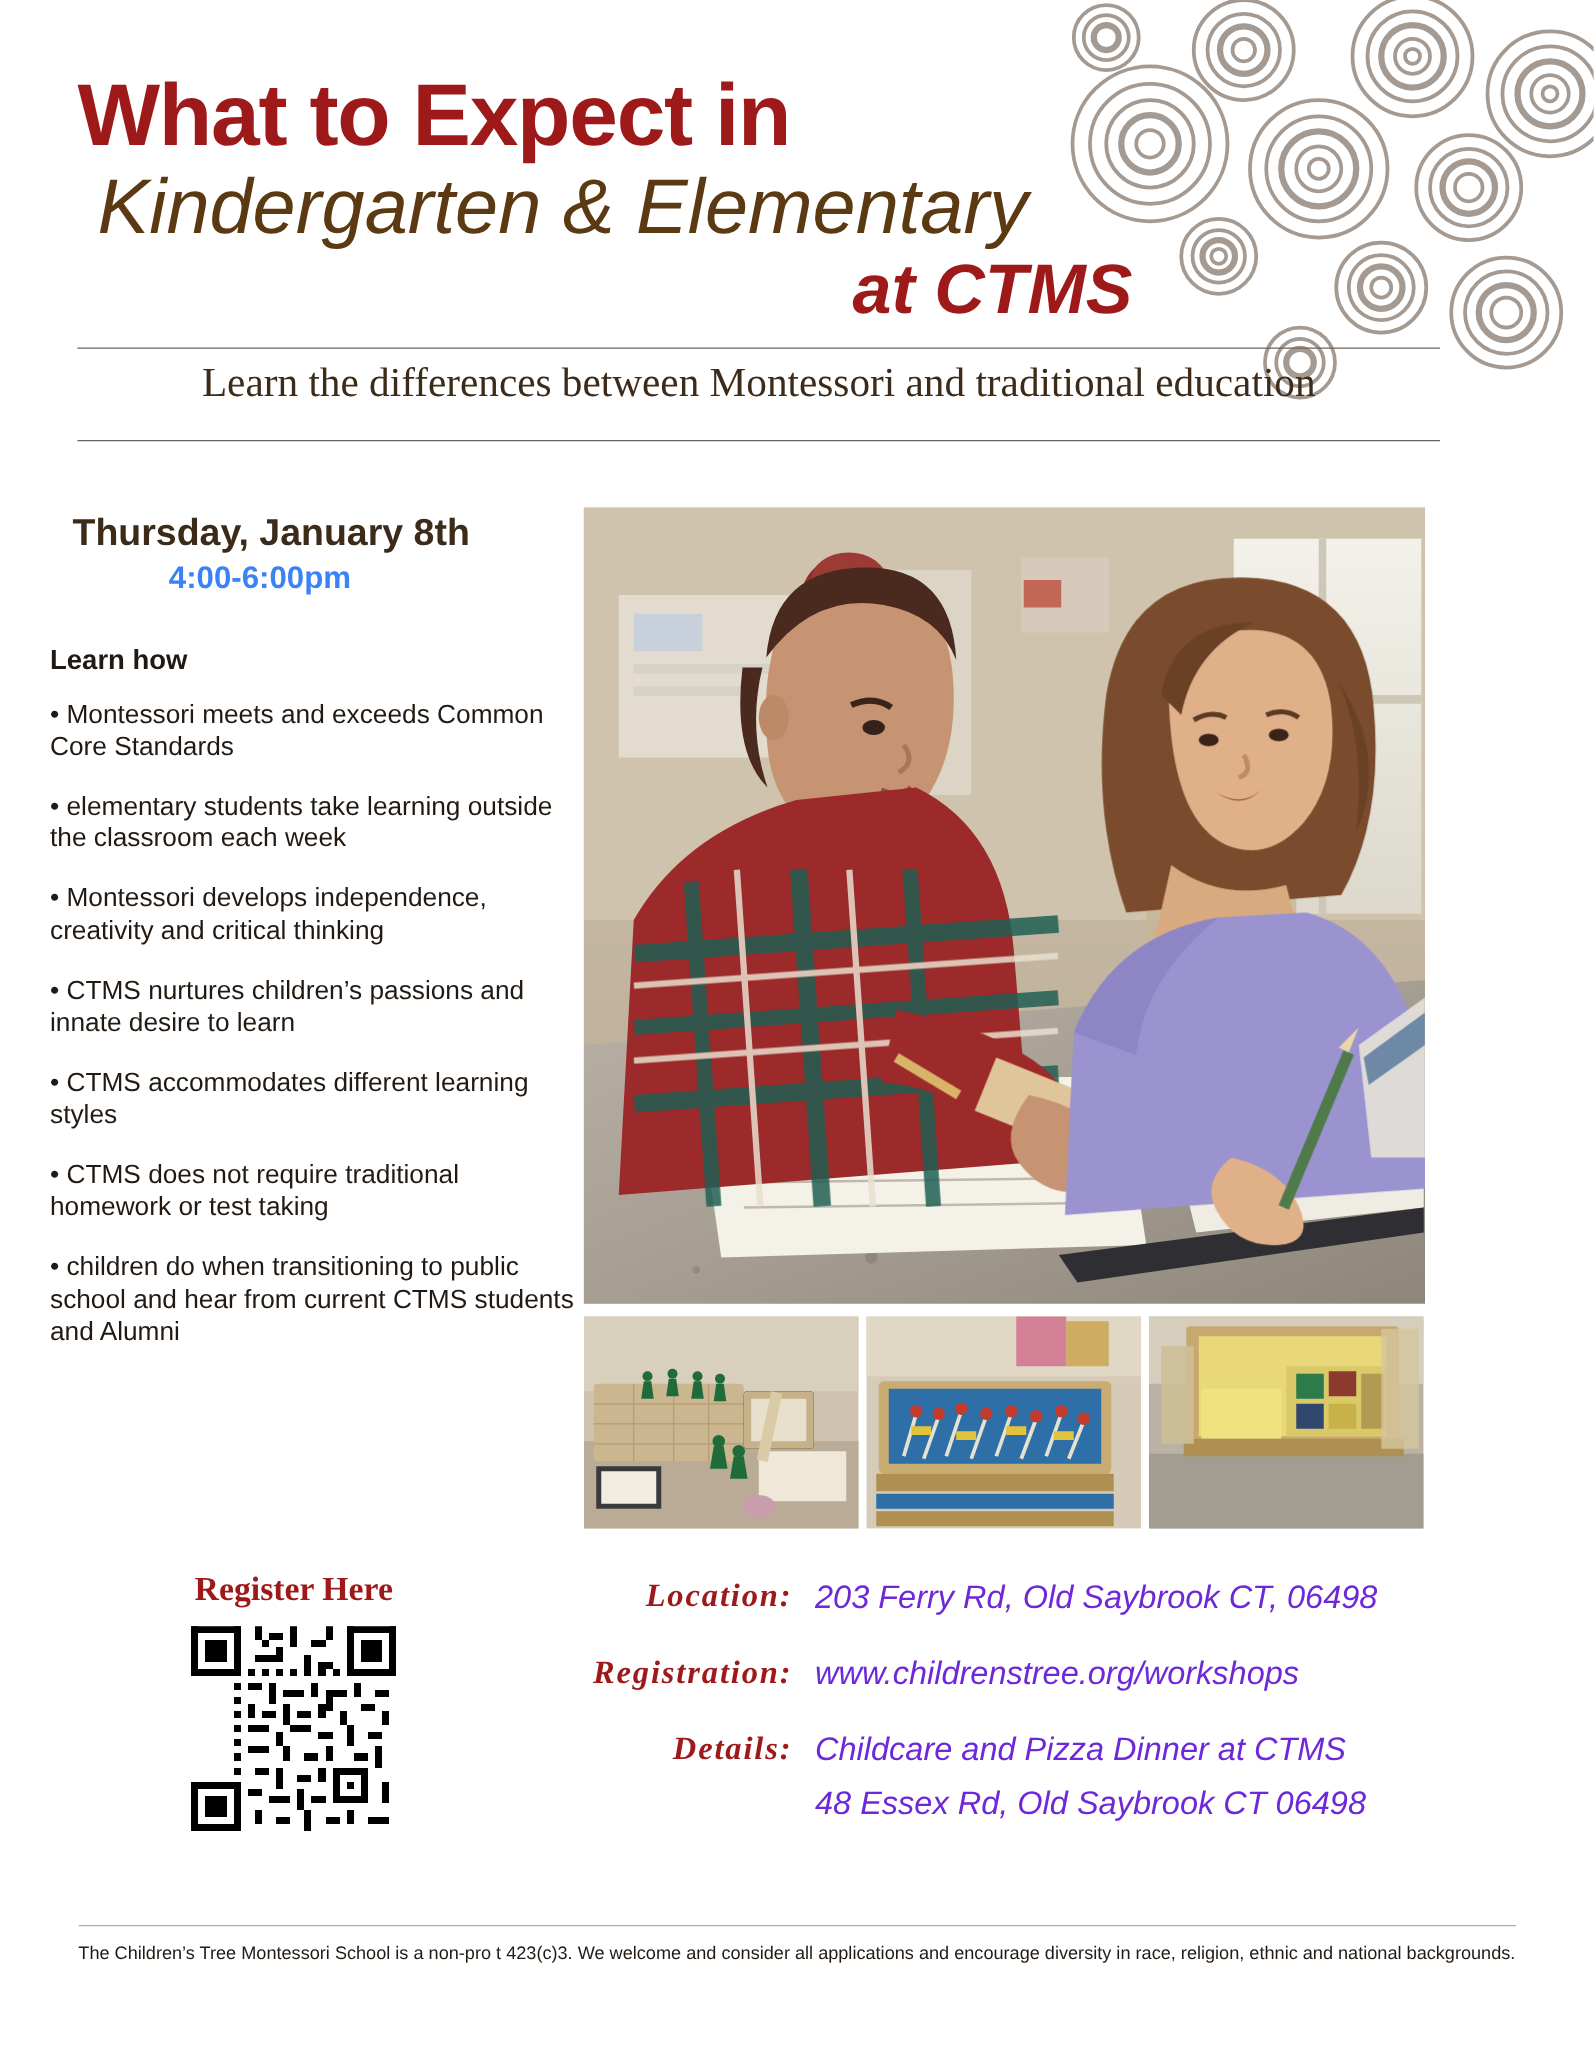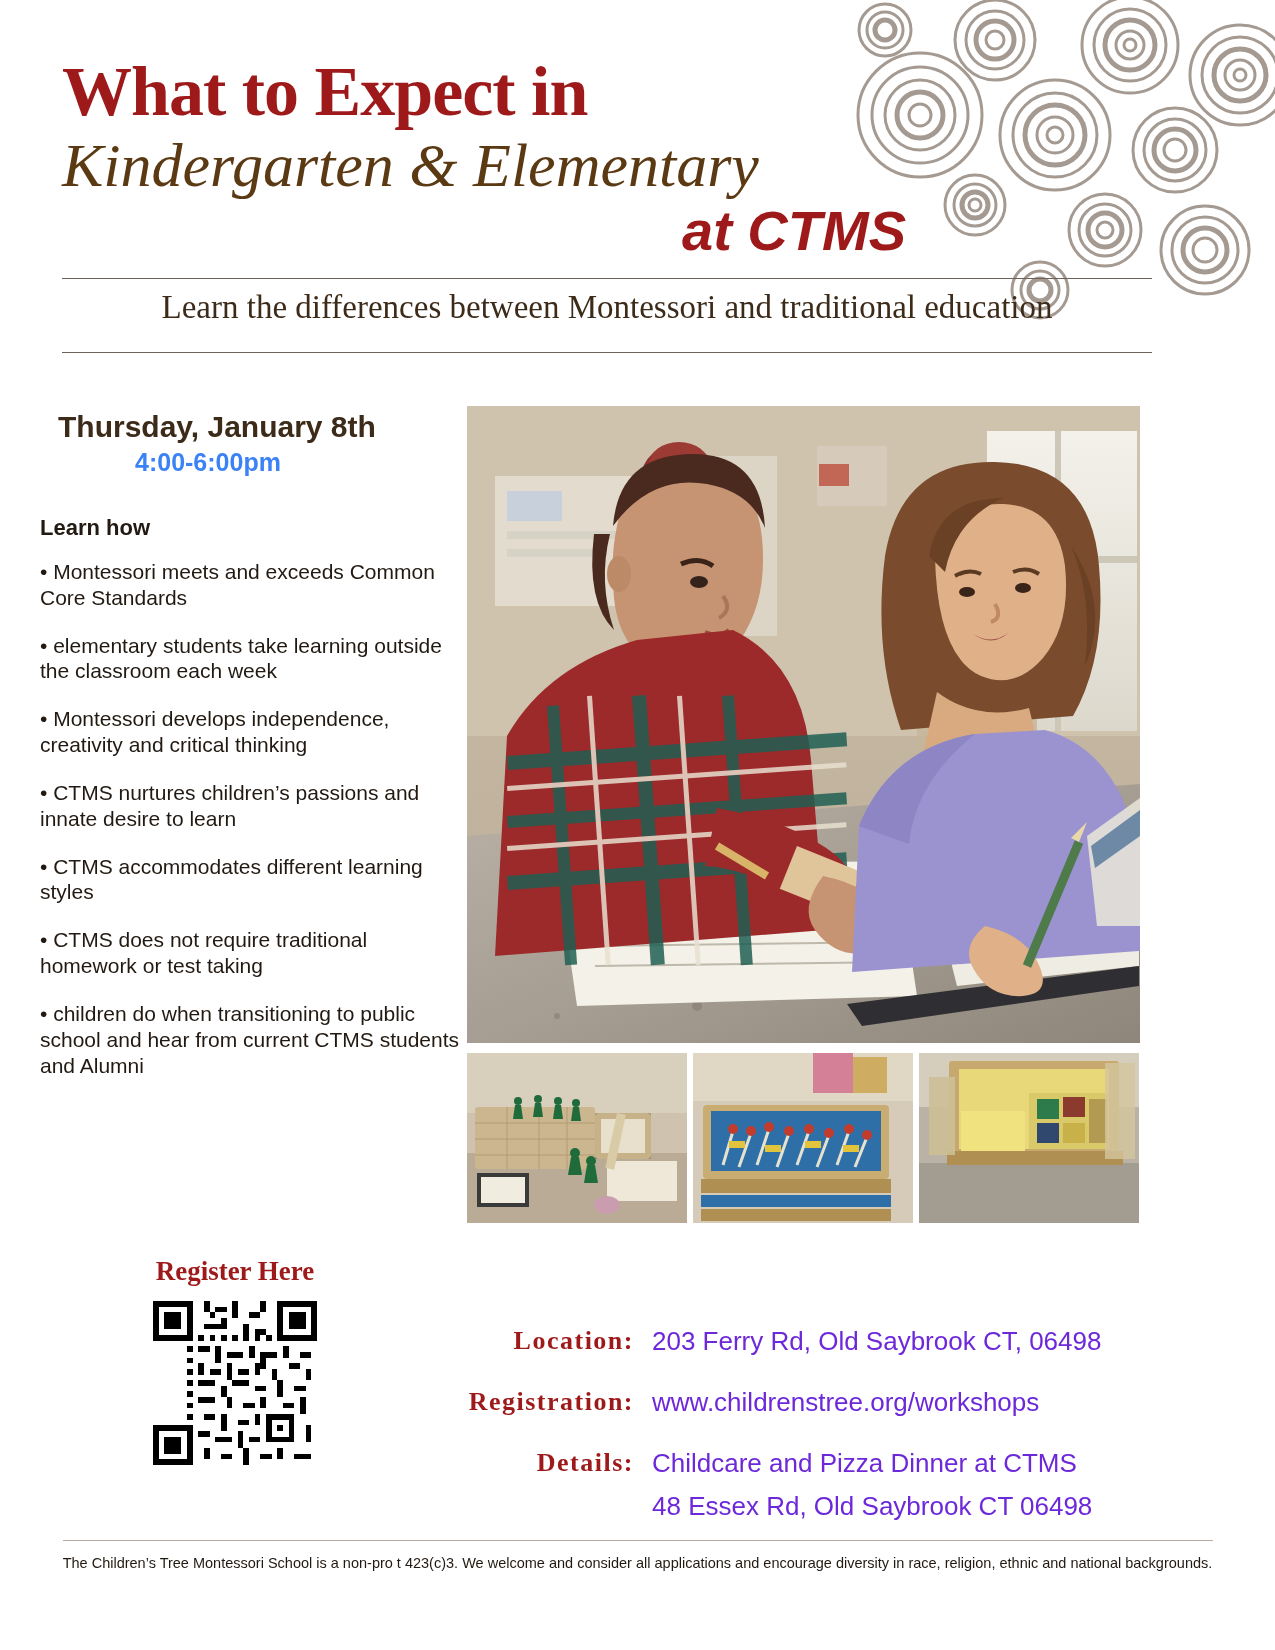--- a/index.html
+++ b/index.html
@@ -22,35 +22,35 @@
     pointer-events: none;
   }
 
   
   .header {
     position: absolute;
     left: 62px; top: 58px;
     width: 1090px;
   }
   .title-main {
-    font-family: Liberation Serif, serif;
+    font-family: Liberation Sans, sans-serif;
     font-weight: bold;
     font-size: 70px;
     line-height: 0.98;
     color: #9e1a1a;
     letter-spacing: -1px;
     margin: 0;
   }
   .title-sub {
-    font-family: Liberation Serif, serif;
+    font-family: Liberation Sans, sans-serif;
     font-style: italic;
     font-size: 62px;
     line-height: 1.05;
     color: #5b3a13;
-    margin: 6px 0 0 0;
+    margin: 6px 0 0 16px;
     letter-spacing: 0px;
   }
   .title-at {
     font-family: "Liberation Sans", sans-serif;
     font-style: italic;
     font-weight: bold;
     font-size: 56px;
     color: #9e1a1a;
     text-align: left;
     margin: 4px 0 0 620px;
@@ -138,22 +138,23 @@
   }
   .qr {
     width: 184px; height: 164px;
     margin: 0 auto;
     image-rendering: pixelated;
   }
 
   
   .info {
     position: absolute;
-    left: 430px; top: 1324px;
+    left: 430px; top: 1260px;
     width: 760px;
+    font-style: italic;
   }
   .info-row {
     display: flex;
     align-items: flex-start;
     margin-bottom: 26px;
   }
   .info-label {
     font-family: "Liberation Serif", serif;
     font-weight: bold;
     font-size: 26px;

